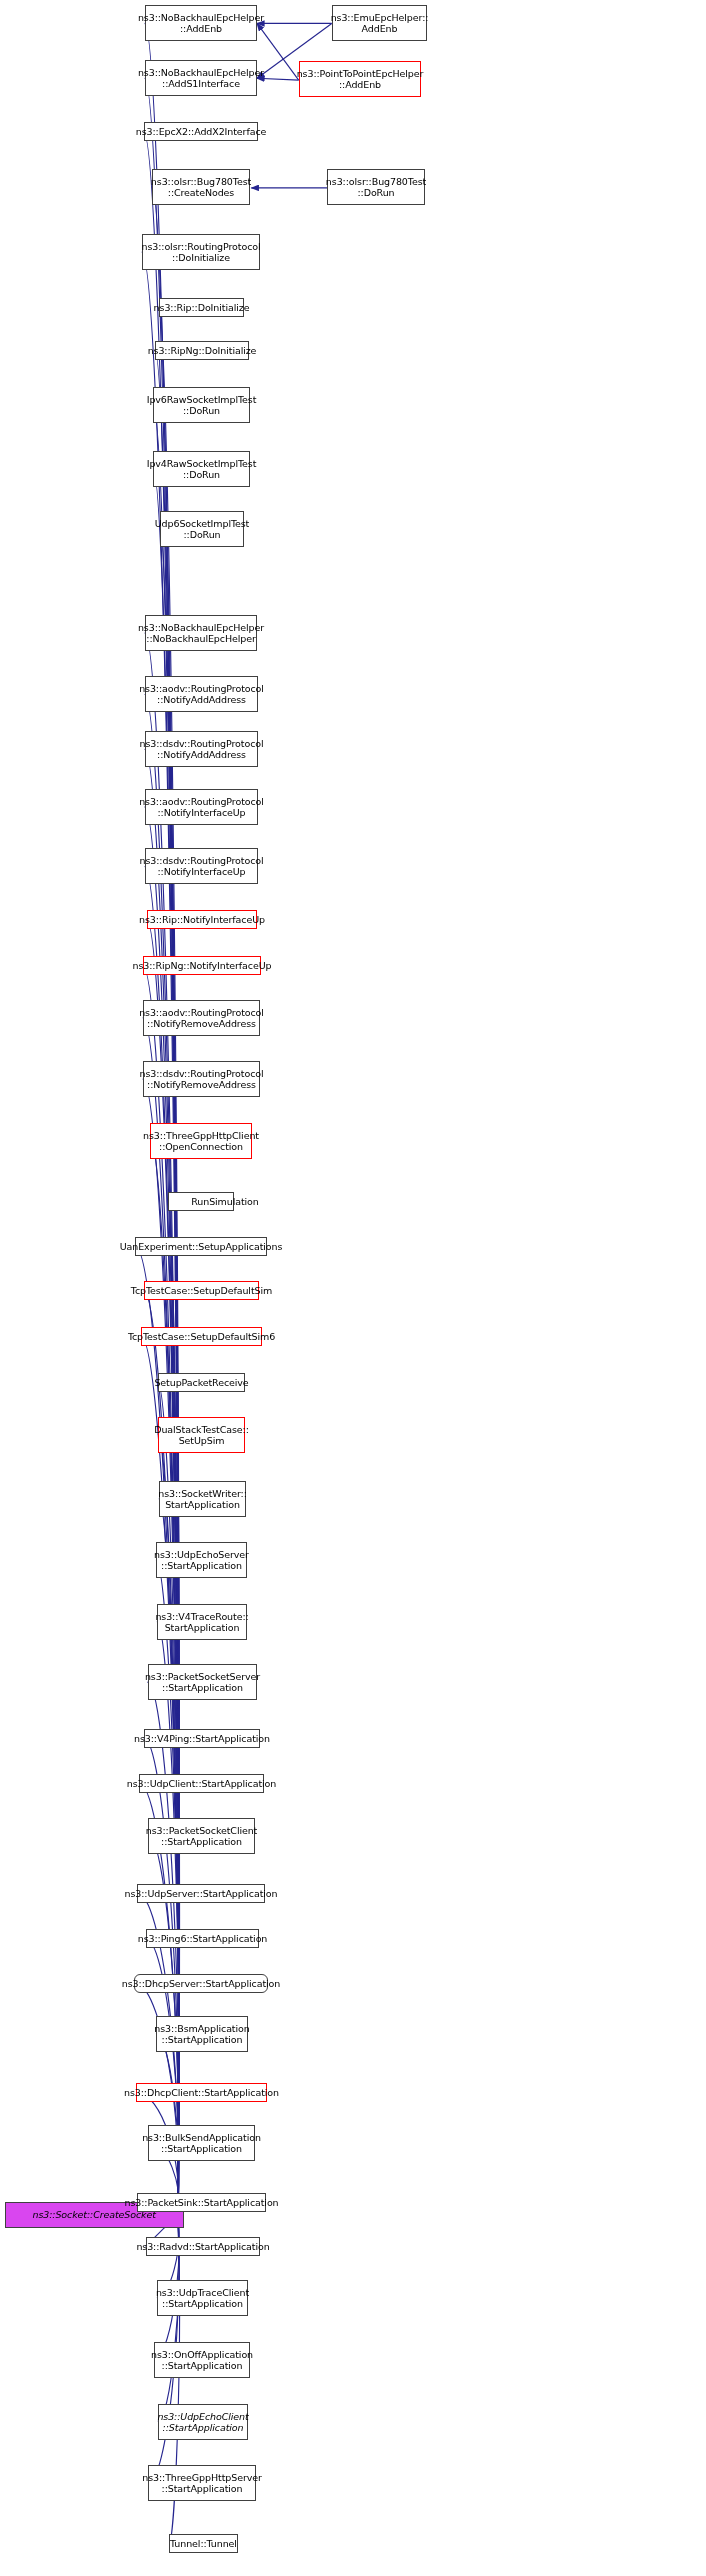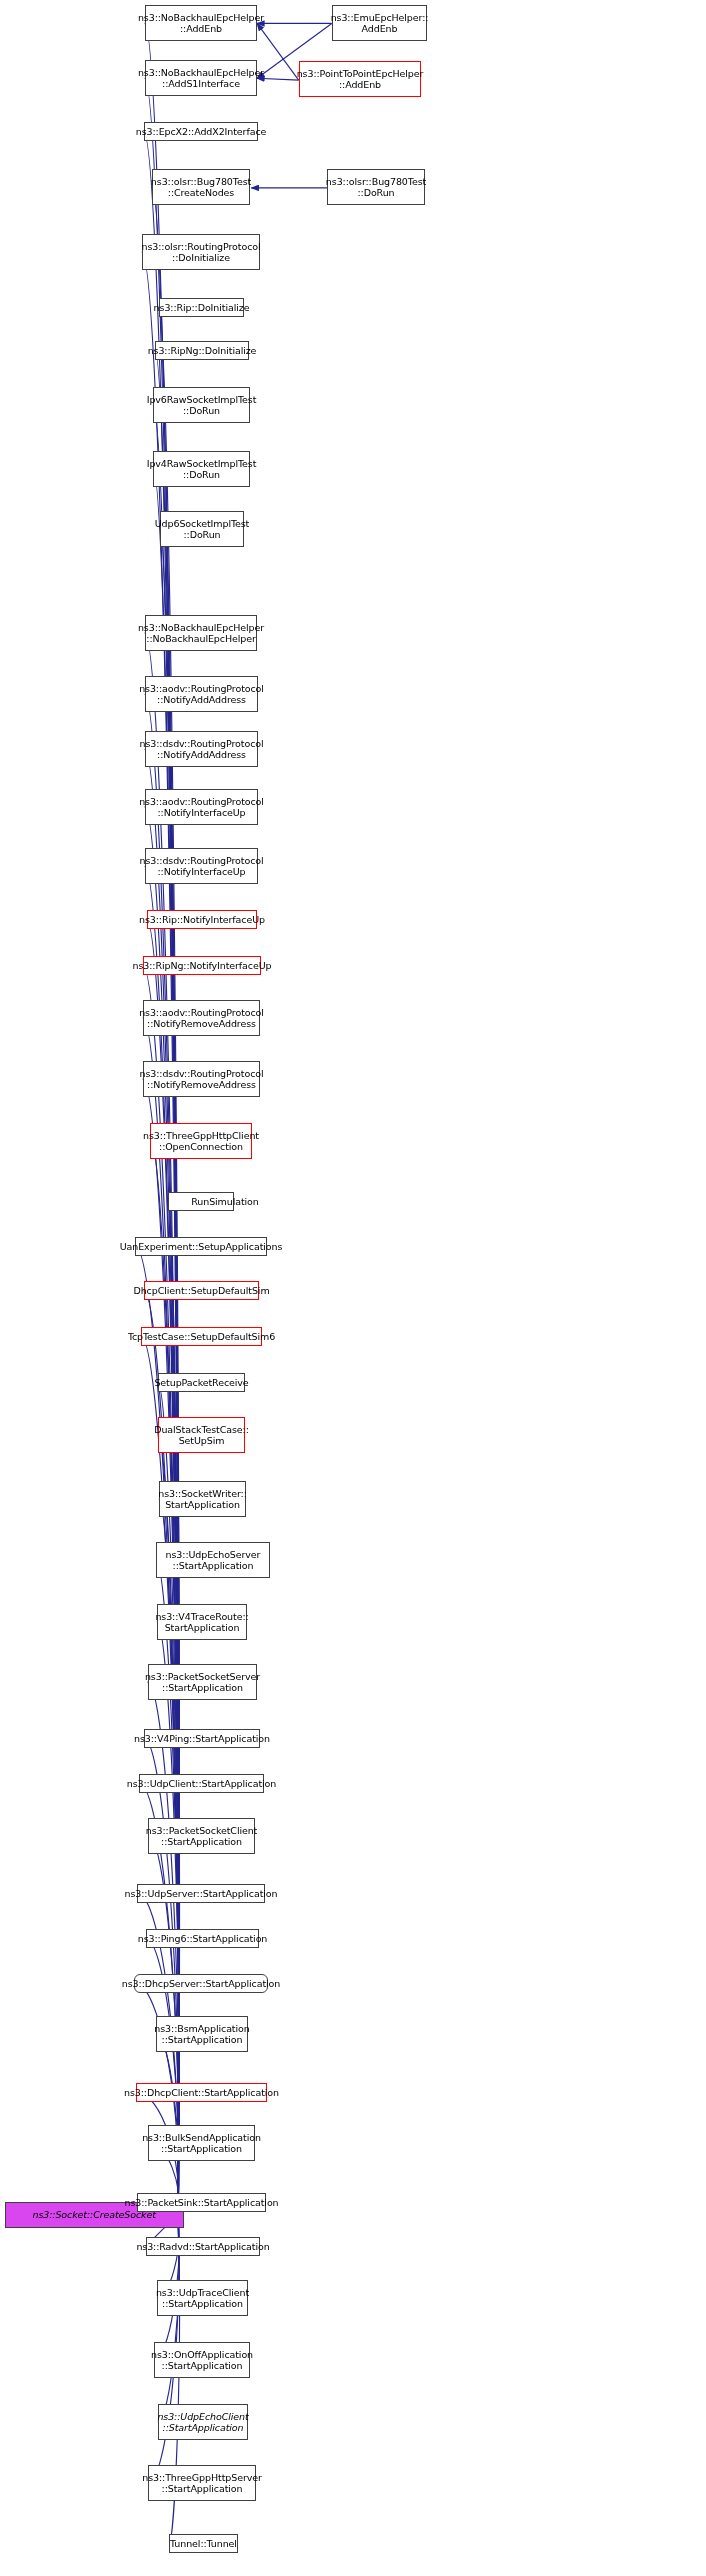--- a/index.html
+++ b/index.html
@@ -146,28 +146,28 @@
       <div class="node red" style="left: 147px; top: 910px; width: 110px; height: 19px;">ns3::Rip::NotifyInterfaceUp</div>
       <div class="node red" style="left: 143px; top: 956px; width: 118px; height: 19px;">ns3::RipNg::NotifyInterfaceUp</div>
       <div class="node" style="left: 143px; top: 1000px; width: 117px; height: 36px;">ns3::aodv::RoutingProtocol
 ::NotifyRemoveAddress</div>
       <div class="node" style="left: 143px; top: 1061px; width: 117px; height: 36px;">ns3::dsdv::RoutingProtocol
 ::NotifyRemoveAddress</div>
       <div class="node red" style="left: 150px; top: 1123px; width: 102px; height: 36px;">ns3::ThreeGppHttpClient
 ::OpenConnection</div>
       <div class="node" style="left: 168px; top: 1192px; width: 66px; height: 19px; padding-left: 48px;">RunSimulation</div>
       <div class="node" style="left: 135px; top: 1237px; width: 132px; height: 19px;">UanExperiment::SetupApplications</div>
-      <div class="node red" style="left: 144px; top: 1281px; width: 115px; height: 19px;">DhcpClient::SetupDefaultSim</div>
+      <div class="node red" style="left: 144px; top: 1281px; width: 115px; height: 19px;">TcpTestCase::SetupDefaultSim</div>
       <div class="node red" style="left: 141px; top: 1327px; width: 121px; height: 19px;">TcpTestCase::SetupDefaultSim6</div>
       <div class="node" style="left: 158px; top: 1373px; width: 87px; height: 19px;">SetupPacketReceive</div>
       <div class="node red" style="left: 158px; top: 1417px; width: 87px; height: 36px;">DualStackTestCase::
 SetUpSim</div>
       <div class="node" style="left: 159px; top: 1481px; width: 87px; height: 36px;">ns3::SocketWriter::
 StartApplication</div>
-      <div class="node" style="left: 156px; top: 1542px; width: 114px; height: 36px;">ns3::UdpEchoServer
+      <div class="node" style="left: 156px; top: 1542px; width: 91px; height: 36px;">ns3::UdpEchoServer
 ::StartApplication</div>
       <div class="node" style="left: 157px; top: 1604px; width: 90px; height: 36px;">ns3::V4TraceRoute::
 StartApplication</div>
       <div class="node" style="left: 148px; top: 1664px; width: 109px; height: 36px;">ns3::PacketSocketServer
 ::StartApplication</div>
       <div class="node" style="left: 144px; top: 1729px; width: 116px; height: 19px;">ns3::V4Ping::StartApplication</div>
       <div class="node" style="left: 139px; top: 1774px; width: 125px; height: 19px;">ns3::UdpClient::StartApplication</div>
       <div class="node" style="left: 148px; top: 1818px; width: 107px; height: 36px;">ns3::PacketSocketClient
 ::StartApplication</div>
       <div class="node" style="left: 137px; top: 1884px; width: 128px; height: 19px;">ns3::UdpServer::StartApplication</div>

